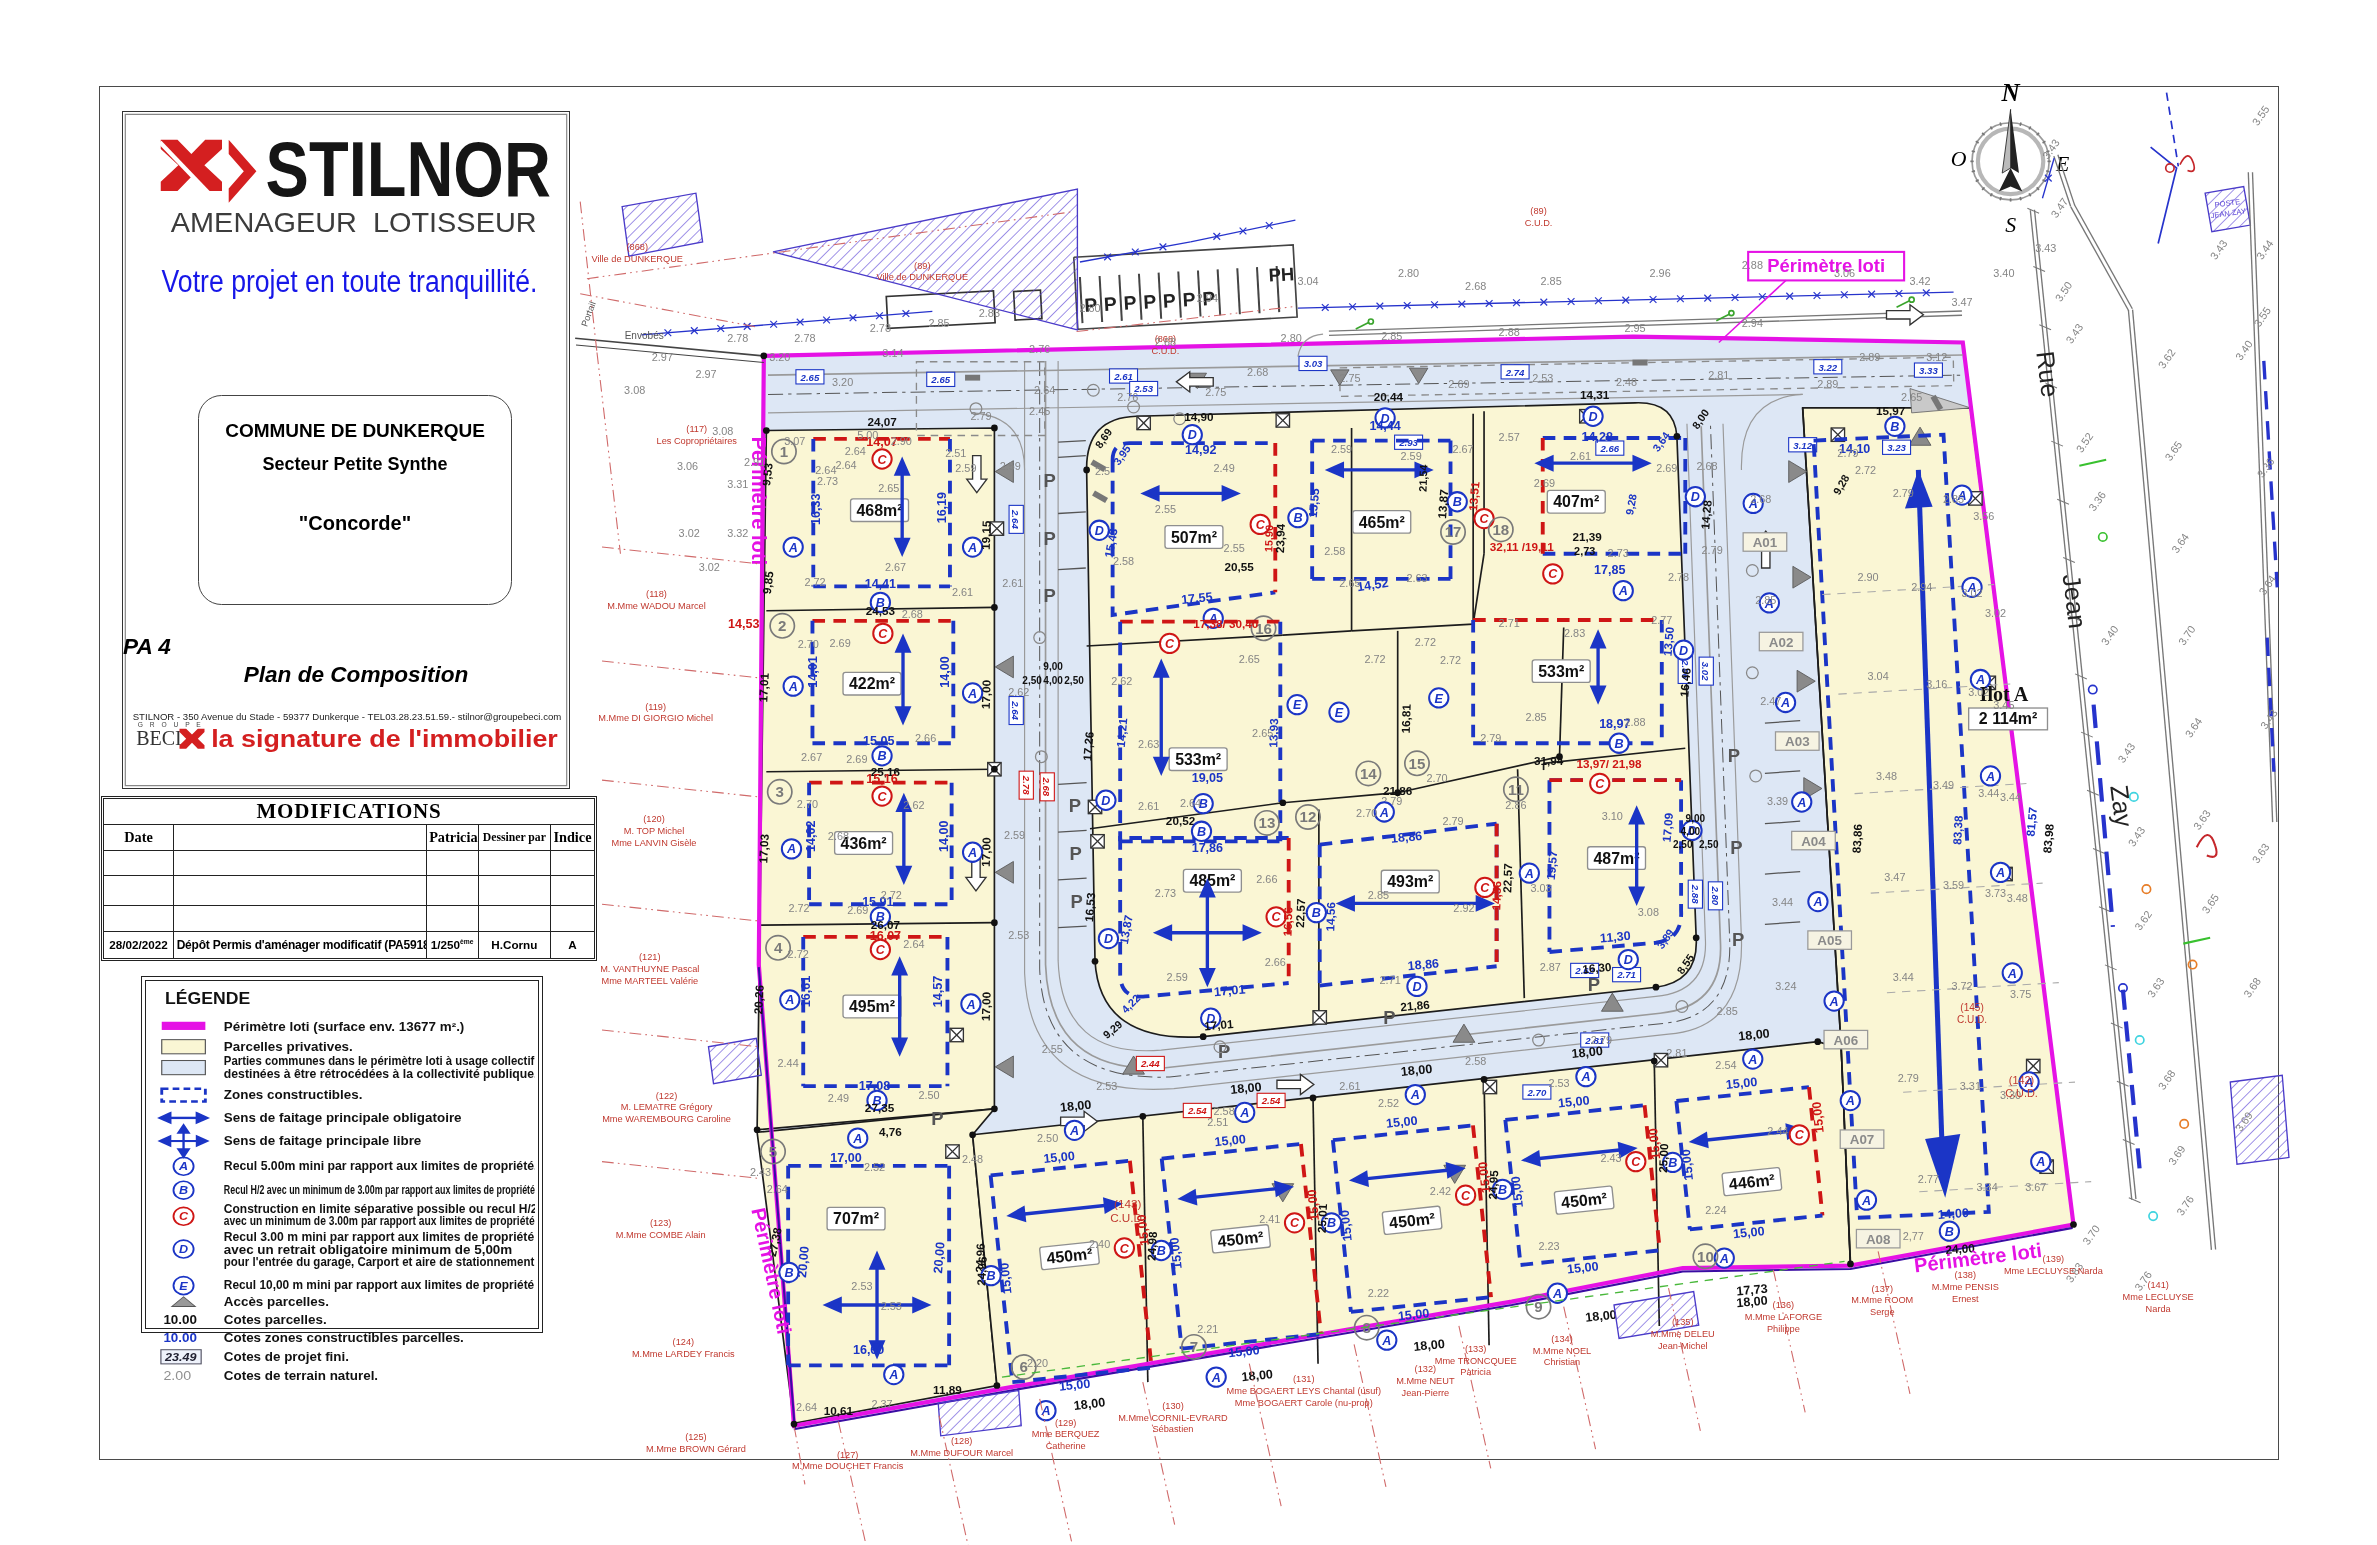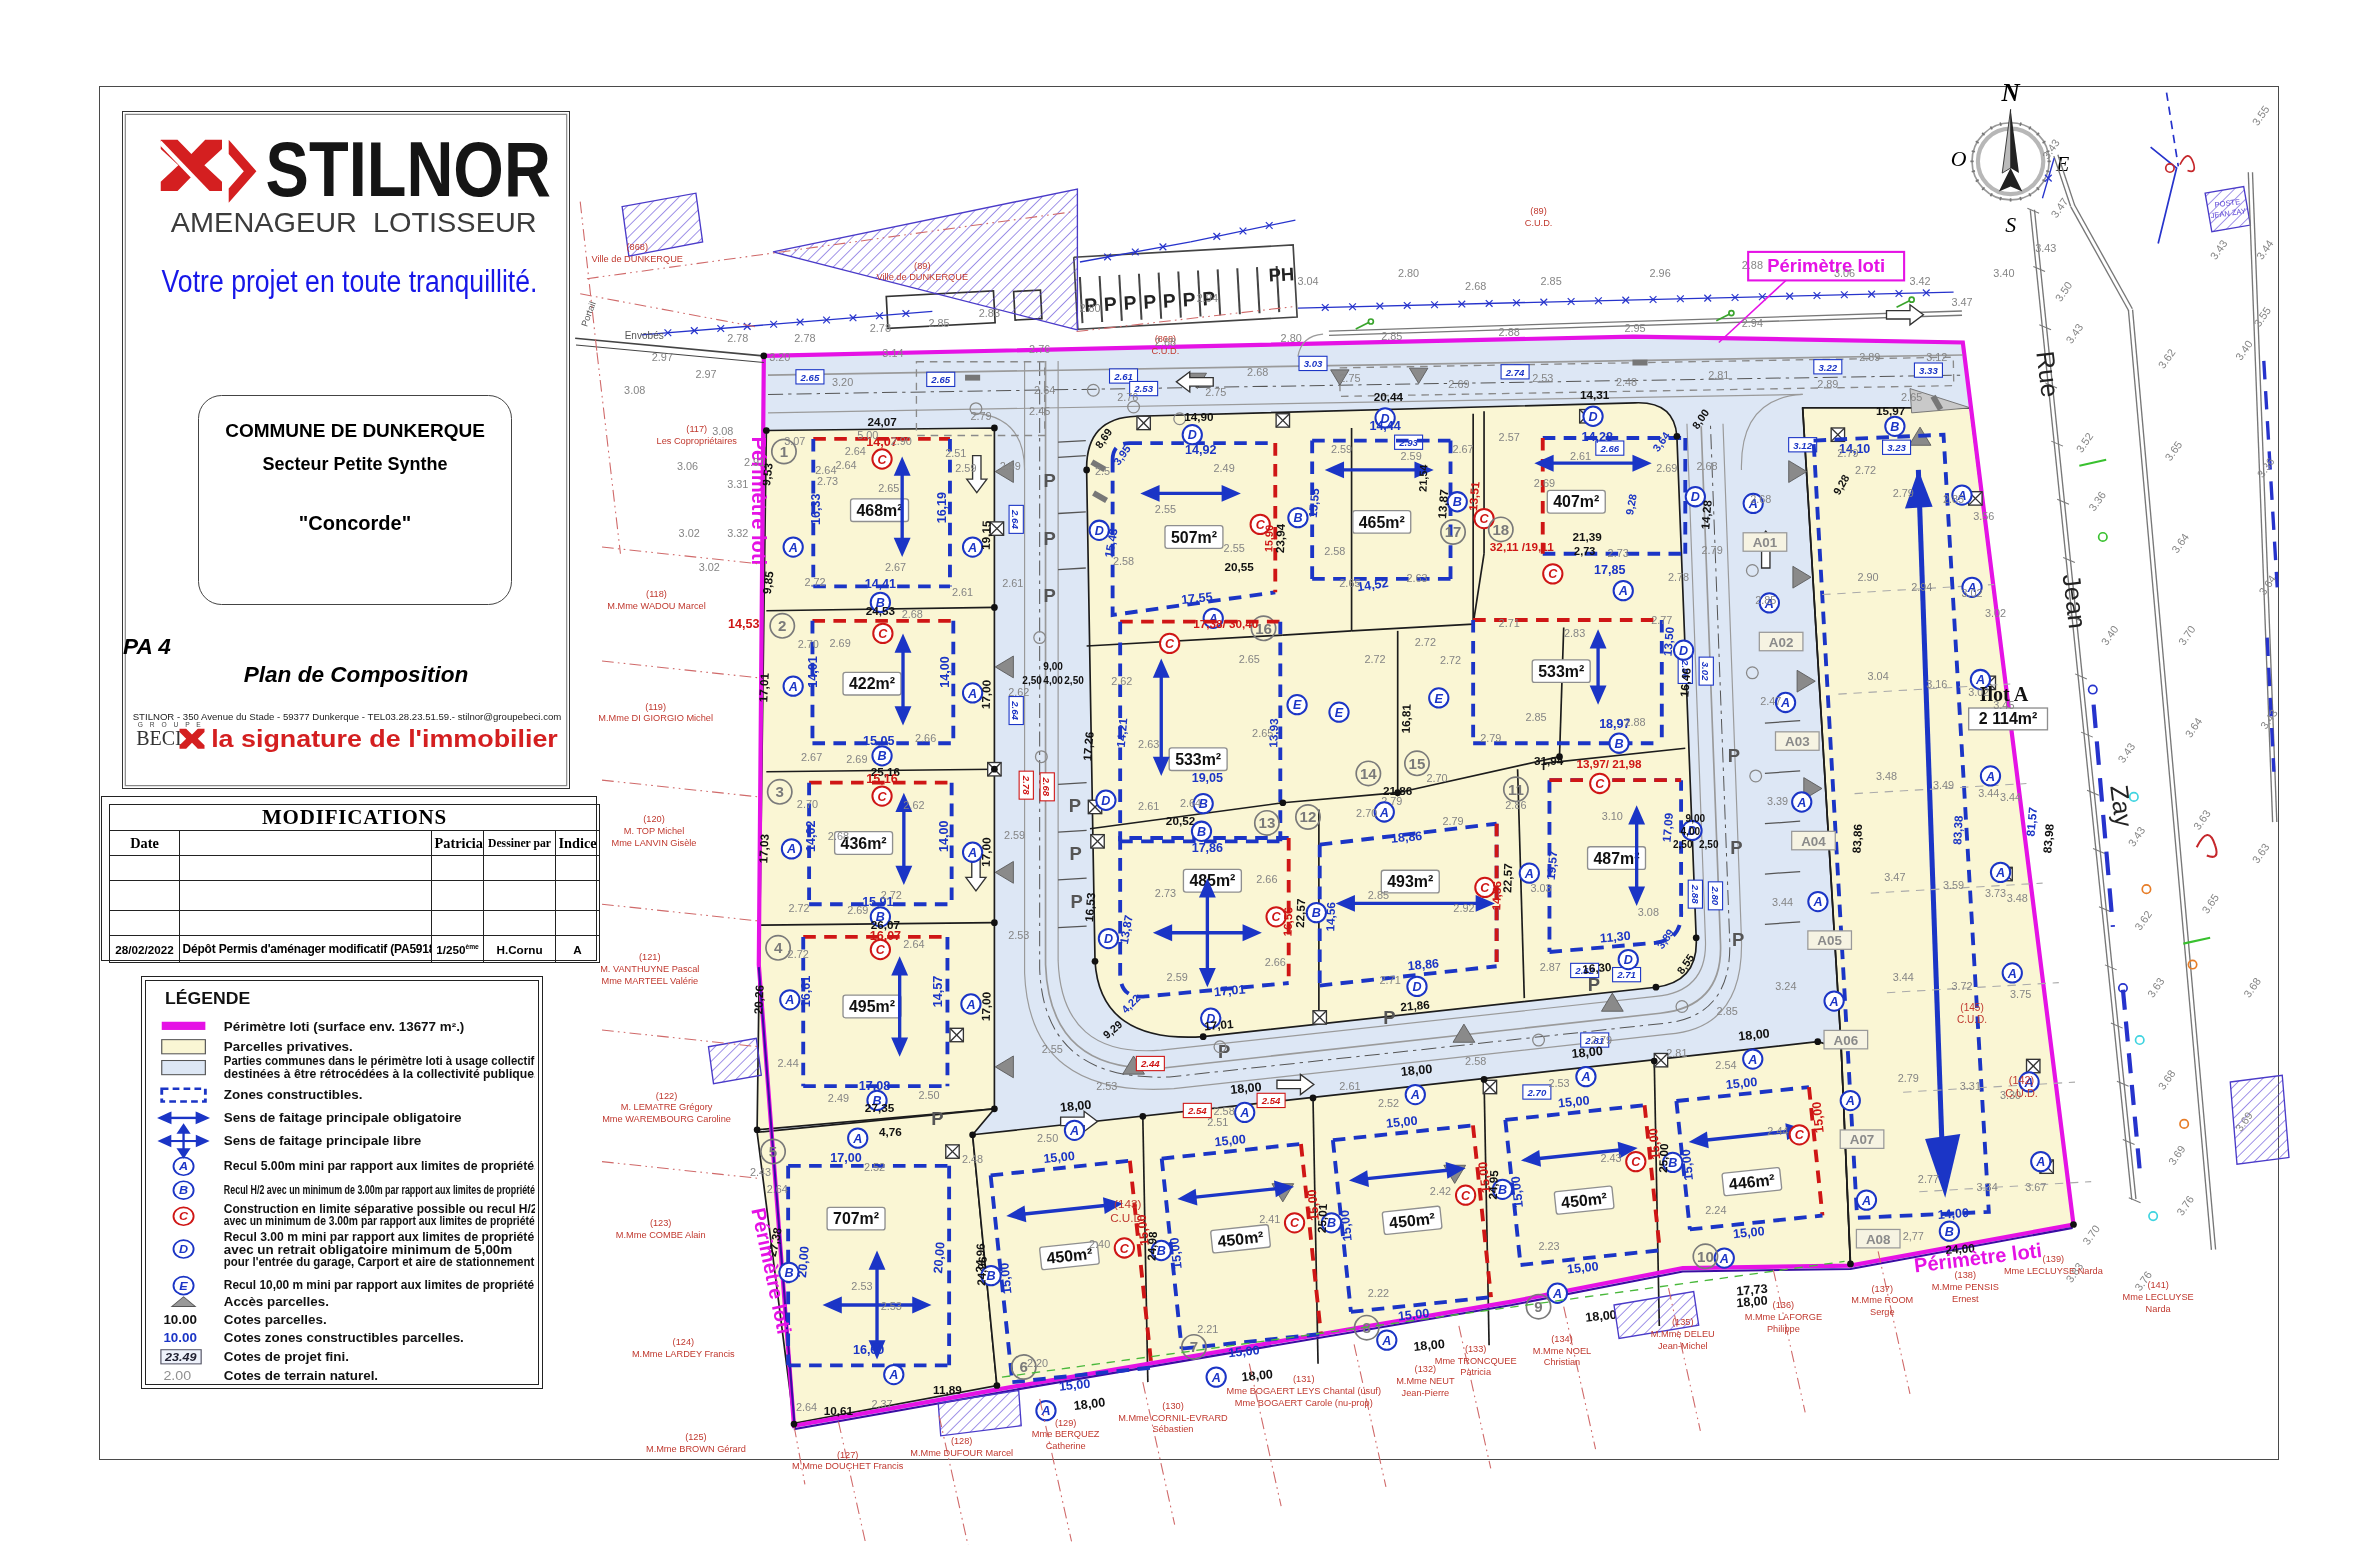--- a/index.html
+++ b/index.html
@@ -1,21 +1,21 @@
 <!DOCTYPE html>
 <html style="font-size:13.4px"><head><meta charset="utf-8">
 <style>
 html,body{margin:0;padding:0;background:#fff;width:2377px;height:1546px;overflow:hidden}
 *{box-sizing:border-box}
 body{font-family:"Liberation Sans",sans-serif;position:relative}
 .abs{position:absolute}
 #frame{left:99px;top:86px;width:2180px;height:1374px;border:1.7px solid #4a4a4a}
 #panel{left:122px;top:111px;width:448px;height:678px;border:1.3px solid #333;box-shadow:inset 0 0 0 1.7px #fff, inset 0 0 0 2.9px #888}
-#modif{left:101px;top:796px;width:496px;height:165px;border:1.3px solid #222;padding:7px}
-#legend{left:141px;top:976px;width:402px;height:413px;border:1.3px solid #222;padding:3.4px}
+#modif{left:101px;top:796px;width:496px;height:165px;border:1.3px solid #222;padding:1px}
+#legend{left:141px;top:976px;width:402px;height:357px;border:1.3px solid #222;padding:3.4px}
 #legend .in{width:100%;height:100%;border:1px solid #222;padding:1.7px 0 0 3.4px}
 table.mod{width:100%;height:100%;border-collapse:collapse;font-family:"Liberation Serif",serif;table-layout:fixed}
 table.mod td,table.mod th{border:1.3px solid #222;padding:0 2.5px;overflow:hidden}
 </style></head>
 <body>
 <div class="abs" id="frame"></div>
 
 <div class="abs" id="panel">
   <svg class="abs" style="left:0;top:0" width="448" height="277" viewBox="0 0 534 330">
     <g fill="#d41f20">

